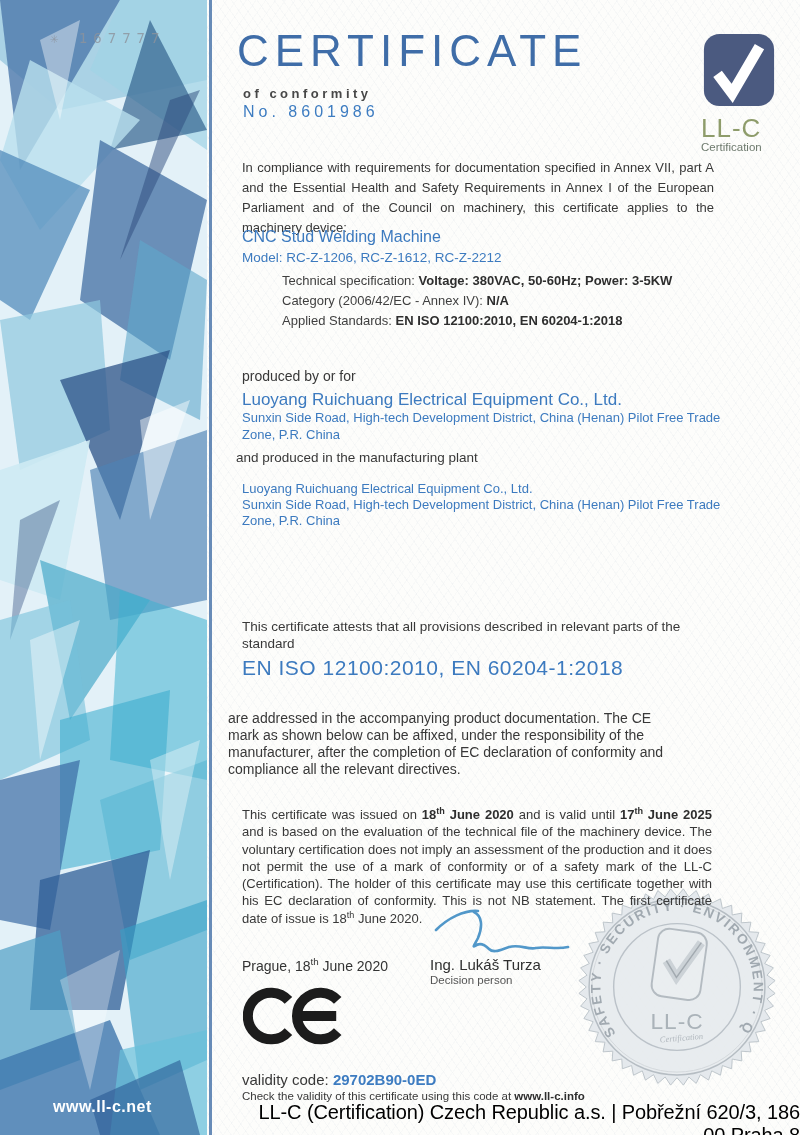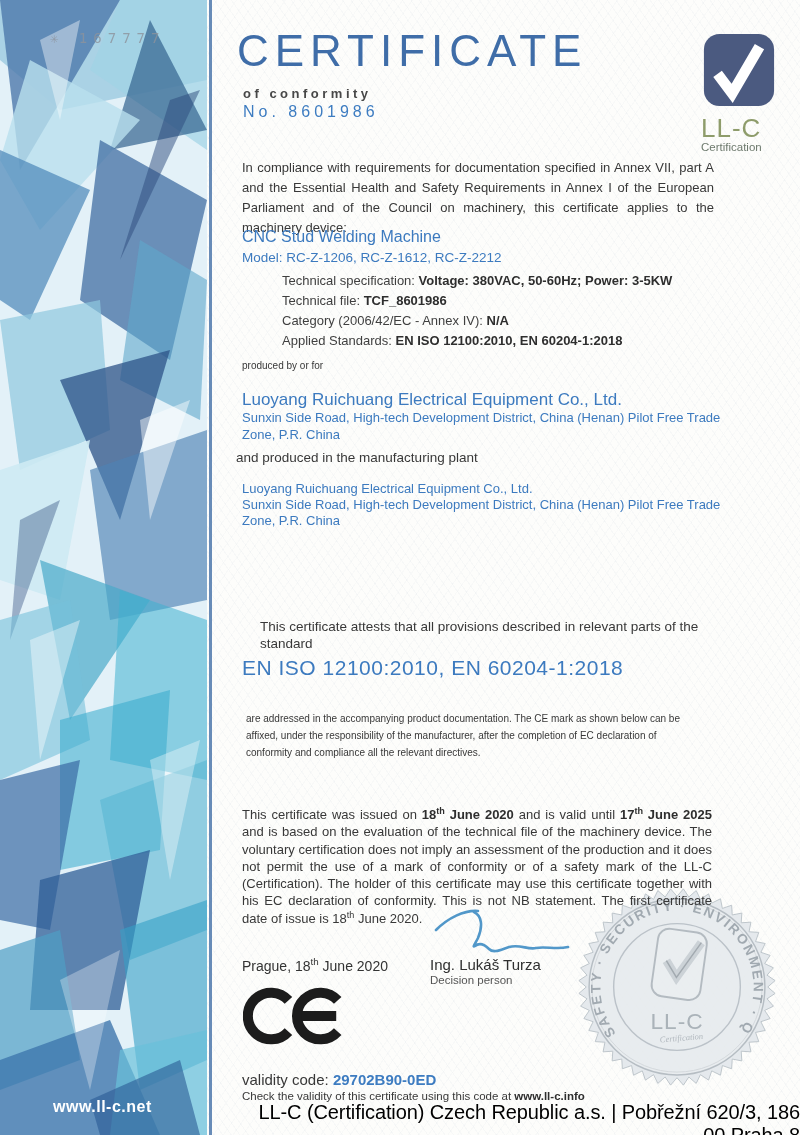--- a/index.html
+++ b/index.html
@@ -34,29 +34,29 @@
   .logo-name{font-size:26px;color:#8e9c6b;letter-spacing:1px;margin-top:2px;line-height:24px;}
   .logo-cap{font-size:11.5px;color:#6e7a6e;margin-top:1px;}
 
   p{margin:0;}
   .intro{left:242px;top:158px;width:472px;font-size:13px;line-height:20px;text-align:justify;}
   .device-name{left:242px;top:228px;font-size:16px;color:#3c7abf;}
   .device-model{left:242px;top:250px;font-size:13.5px;color:#3c7abf;}
   .specs{left:242px;top:271px;font-size:13px;line-height:20px;color:#3f3f3f;margin-left:40px;}
   .b{font-weight:bold;color:#2e2e2e;}
   .blue{color:#3d7cc1;}
-  .prod-lead{left:242px;top:360px;font-size:10px;}
+  .prod-lead{left:242px;top:368px;font-size:14px;}
   .prod-name{left:242px;top:390px;font-size:17px;color:#3c7abf;}
   .prod-addr{left:242px;top:410px;width:505px;font-size:13px;line-height:16.5px;color:#3c7abf;}
   .plant-lead{left:236px;top:450px;font-size:13.5px;}
   .plant-name{left:242px;top:481px;font-size:13px;color:#3c7abf;}
   .plant-addr{left:242px;top:497px;width:505px;font-size:13px;line-height:16px;color:#3c7abf;}
-  .attest-lead{left:260px;top:619px;width:480px;font-size:13.5px;line-height:16.5px;}
+  .attest-lead{left:242px;top:619px;width:480px;font-size:13.5px;line-height:16.5px;}
   .standards{left:242px;top:656px;font-size:21px;letter-spacing:.5px;color:#3c7abf;}
-  .attest-tail{left:246px;top:710px;width:440px;font-size:10px;line-height:17px;}
+  .attest-tail{left:228px;top:710px;width:440px;font-size:14px;line-height:17px;}
   .issue{left:242px;top:806px;width:470px;font-size:13px;line-height:17.3px;text-align:justify;}
   sup{font-size:70%;vertical-align:super;line-height:0;}
 
   .signature{left:428px;top:898px;}
   .place{left:242px;top:958px;font-size:14px;color:#333;}
   .signer{left:430px;top:956px;font-size:15px;color:#2f2f2f;}
   .role{left:430px;top:974px;font-size:11.5px;color:#555;}
 
   .ce{left:243px;top:986px;}
   .seal{left:573px;top:883px;width:208px;height:208px;z-index:2;}
@@ -130,21 +130,20 @@
       <div class="logo-cap">Certification</div>
     </div>
 
     <p class="abs intro">In compliance with requirements for documentation specified in Annex VII, part A and the Essential Health and Safety Requirements in Annex I of the European Parliament and of the Council on machinery, this certificate applies to the machinery device:</p>
 
     <div class="abs device-name">CNC Stud Welding Machine</div>
     <div class="abs device-model">Model: RC-Z-1206, RC-Z-1612, RC-Z-2212</div>
 
     <div class="abs specs">
         <div><span>Technical specification: </span><span class="b">Voltage: 380VAC, 50-60Hz; Power: 3-5KW</span></div>
-        <div><span>Technical file: </span><span class="b">TCF_8601986</span></div>
         <div><span>Category (2006/42/EC - Annex IV): </span><span class="b">N/A</span></div>
         <div><span>Applied Standards: </span><span class="b">EN ISO 12100:2010, EN 60204-1:2018</span></div>
       </div>
 
     <div class="abs prod-lead">produced by or for</div>
     <div class="abs prod-name">Luoyang Ruichuang Electrical Equipment Co., Ltd.</div>
     <div class="abs prod-addr">Sunxin Side Road, High-tech Development District, China (Henan) Pilot Free Trade Zone, P.R. China</div>
 
     <div class="abs plant-lead">and produced in the manufacturing plant</div>
     <div class="abs plant-name">Luoyang Ruichuang Electrical Equipment Co., Ltd.</div>

